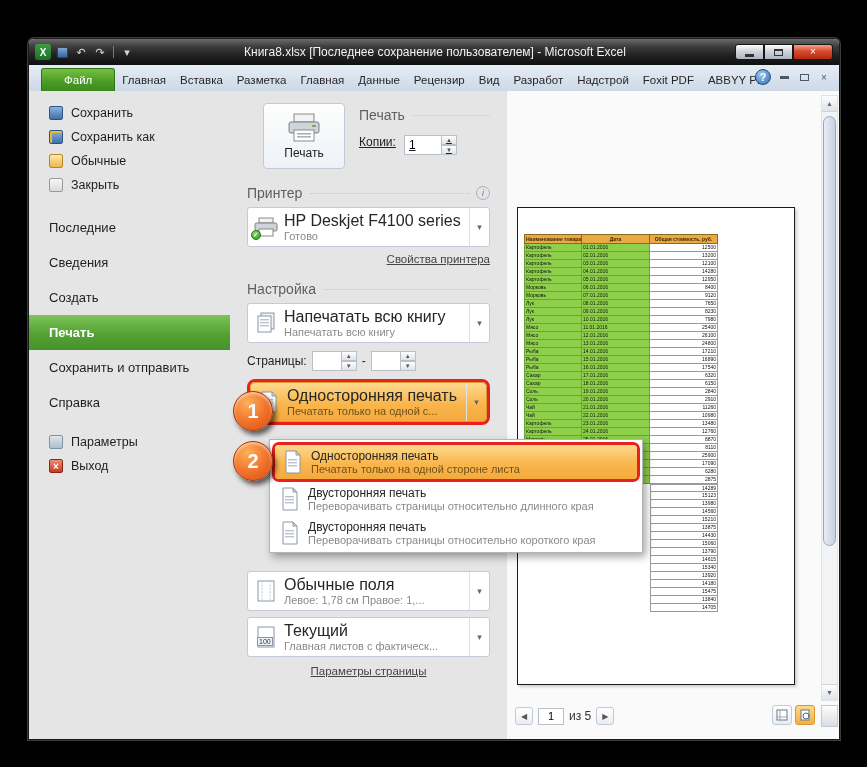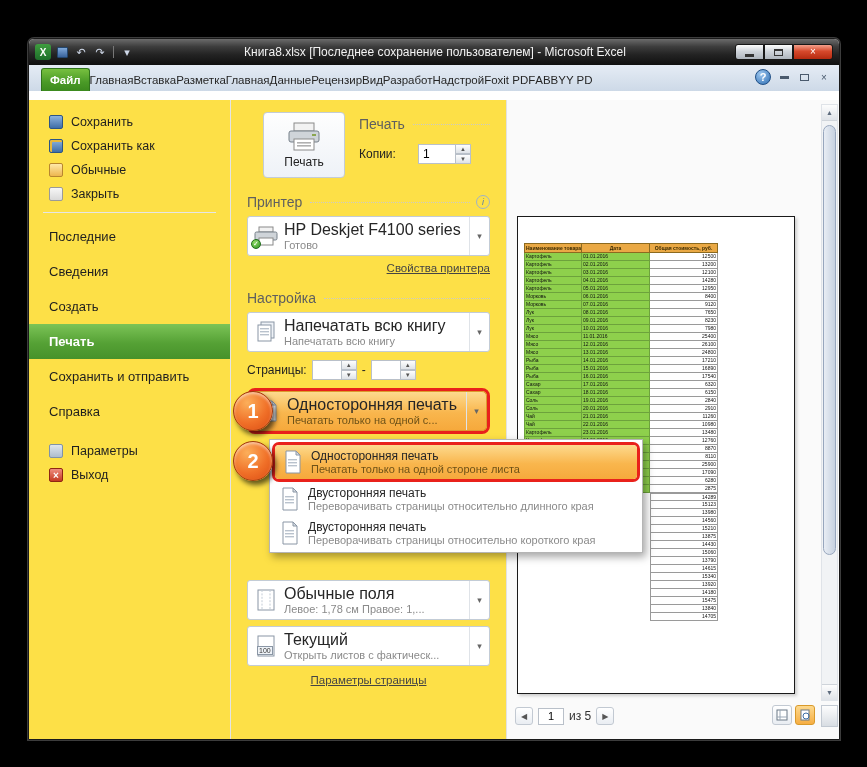--- a/index.html
+++ b/index.html
@@ -26,31 +26,31 @@
   .wc { width:29px; height:16px; border:1px solid #171717; display:flex; align-items:center; justify-content:center;
     background:linear-gradient(#fdfdfd,#cfd4da 45%,#aeb5bd); color:#333; font-size:10px; line-height:10px; }
   .wc:first-child { border-radius:3px 0 0 3px; }
   .wc.close { background:linear-gradient(#f3a08c,#d6492c 45%,#b52a10); color:#fff; border-radius:0 3px 3px 0; width:40px; }
   .min-glyph { width:9px; height:3px; background:#333; margin-top:6px; }
   .max-glyph { width:9px; height:7px; border:1px solid #333; border-top:2px solid #333; }
 
   
   .tabrow { height:26px; background:linear-gradient(#e5ecf5,#cdd9e7); display:flex; align-items:flex-end;
     padding-left:12px; position:relative; }
-  .tab { padding:5px 0; font-size:11.5px; color:#262626; white-space:nowrap; }
-  .tab-file { background:linear-gradient(#77c03f,#4a9a27 60%,#3c8a1e); color:#fff; font-weight:bold;
-    border-radius:3px 3px 0 0; padding:5px 8px; border:1px solid #2f731b; border-bottom:none; }
+  .tab { padding:5px 7px; font-size:11.5px; color:#262626; white-space:nowrap; }
+  .tab-file { background:linear-gradient(#77c03f,#4a9a27 60%,#3c8a1e); color:#fff; font-weight:normal;
+    border-radius:3px 3px 0 0; padding:5px 22px; border:1px solid #2f731b; border-bottom:none; }
   .tab-extra { position:absolute; right:8px; top:4px; display:flex; align-items:center; gap:6px; }
   .help-circle { width:16px; height:16px; border-radius:50%; background:radial-gradient(circle at 35% 30%,#9ec7ef,#2f6fb4);
     color:#fff; font-size:11px; font-weight:bold; display:flex; align-items:center; justify-content:center; border:1px solid #1f4f86; }
   .mini-wc { font-size:10px; color:#4a5a6d; width:14px; text-align:center; }
   .mini-max { width:9px; height:7px; border:1px solid #4a5a6d; display:inline-block; }
 
   
-  .content { position:absolute; top:52px; left:0; right:0; bottom:0; background:#fde047; display:flex;margin-top:9px; }
+  .content { position:absolute; top:52px; left:0; right:0; bottom:0; background:#e5e5e5; display:flex; }
 
   
   .sidebar { width:202px; padding-top:10px; border-right:1px solid #e4e4e4; }
   .cmd-item { display:flex; align-items:center; gap:8px; padding:5px 0 5px 20px; font-size:12.5px; color:#1f1f1f; cursor:default; }
   .side-sep { border-top:1px solid #e6e6e6; margin:6px 14px; }
   .nav-item { padding:10px 0 10px 20px; font-size:13px; color:#1f1f1f; cursor:default; }
   .nav-item.selected { background:linear-gradient(#7cc457,#55a135 55%,#47922a); color:#fff; font-weight:bold; }
   .ic { width:14px; height:14px; border-radius:2px; flex:0 0 14px; }
   .ic-save { background:linear-gradient(#8db3de,#3f6ea8); border:1px solid #2c5586; }
   .ic-saveas { background:linear-gradient(#8db3de,#3f6ea8); border:1px solid #2c5586; box-shadow:2px 2px 0 #e8b93c inset; }
@@ -62,21 +62,21 @@
 
   
   .main-panel { width:276px; padding:12px 16px 0 16px; position:relative; border-right:1px solid #e2e2e2; }
   .row1 { display:flex; gap:14px; }
   .big-print-btn { width:82px; height:66px; margin-left:16px; border:1px solid #c3ccd6; border-radius:4px;
     background:linear-gradient(#fefefe,#eef2f7); display:flex; flex-direction:column; align-items:center; justify-content:center; gap:3px;
     font-size:12px; color:#222; cursor:pointer; }
   .row1-right { flex:1; padding-top:4px; }
   .section-h { display:flex; align-items:center; color:#5f5f5f; font-size:14px; white-space:nowrap; }
   .section-h .rule { flex:1; margin-left:8px; border-top:1px dotted #c9c9c9; height:0; }
-  .copies-row { display:flex; align-items:center; gap:22px; margin-top:12px; font-size:12px; color:#222; }
+  .copies-row { display:flex; align-items:flex-start; gap:8px; margin-top:12px; font-size:12px; color:#222;text-decoration:underline; }
   .spin { display:flex; }
   .spin input { width:38px; height:20px; border:1px solid #b9c0c9; font-size:12px; padding:0 4px; font-family:inherit; }
   .spin .arrows { display:flex; flex-direction:column; }
   .spin .arrows span { width:15px; height:10px; border:1px solid #b9c0c9; border-left:none; font-size:6px; line-height:8px;
     text-align:center; color:#555; background:linear-gradient(#fefefe,#dfe3e8); cursor:pointer; }
   .hdr { margin-top:16px; }
   .dd { margin-top:6px; border:1px solid #c3ccd6; border-radius:3px; background:#fff; display:flex; align-items:center;
     min-height:40px; cursor:pointer; }
   .dd .dd-icon { width:36px; display:flex; align-items:center; justify-content:center; }
   .dd .dd-text { flex:1; overflow:hidden; }
@@ -376,21 +376,21 @@
         <div class="dd-icon">
           <div style="position:relative;width:20px;height:22px;">
             <svg width="20" height="22" viewBox="0 0 20 22">
               <rect x="2" y="1" width="16" height="20" fill="#fff" stroke="#8a96a5"></rect>
             </svg>
             <span style="position:absolute;left:1px;bottom:2px;background:#eef2f7;border:1px solid #8a96a5;font-size:7px;padding:0 1px;color:#333;">100</span>
           </div>
         </div>
         <div class="dd-text">
           <div class="t">Текущий</div>
-          <div class="s">Открыть листов с фактическ...</div>
+          <div class="s">Главная листов с фактическ...</div>
         </div>
         <div class="dd-arrow">▾</div>
       </div>
 
       <div class="link" style="margin-top:8px;text-align:center;">Параметры страницы</div>
     </div>
 
     <div class="preview">
       <div class="page">
         <div class="ptable">

